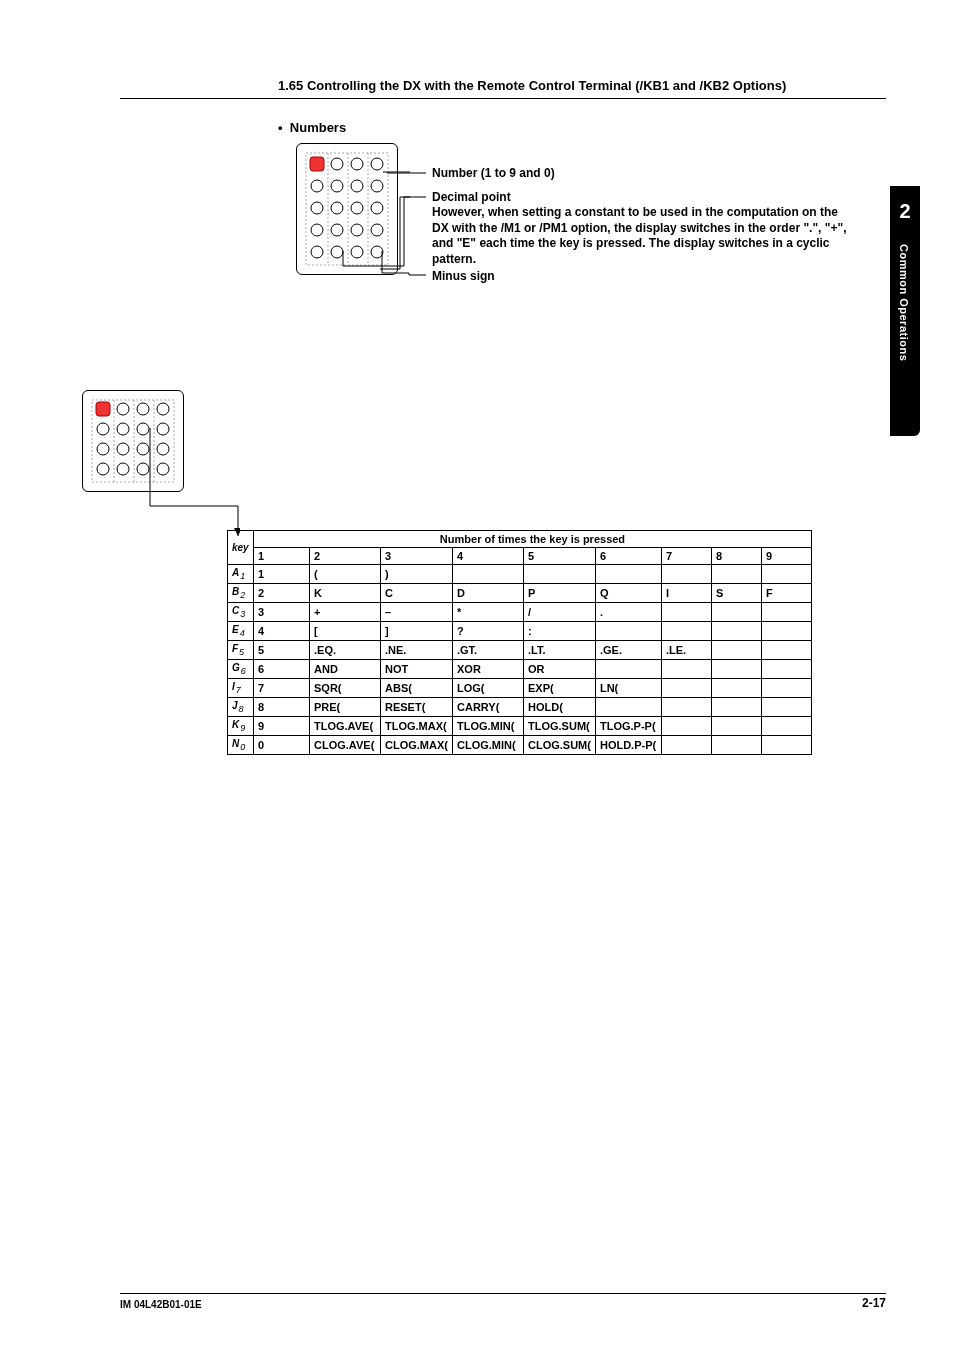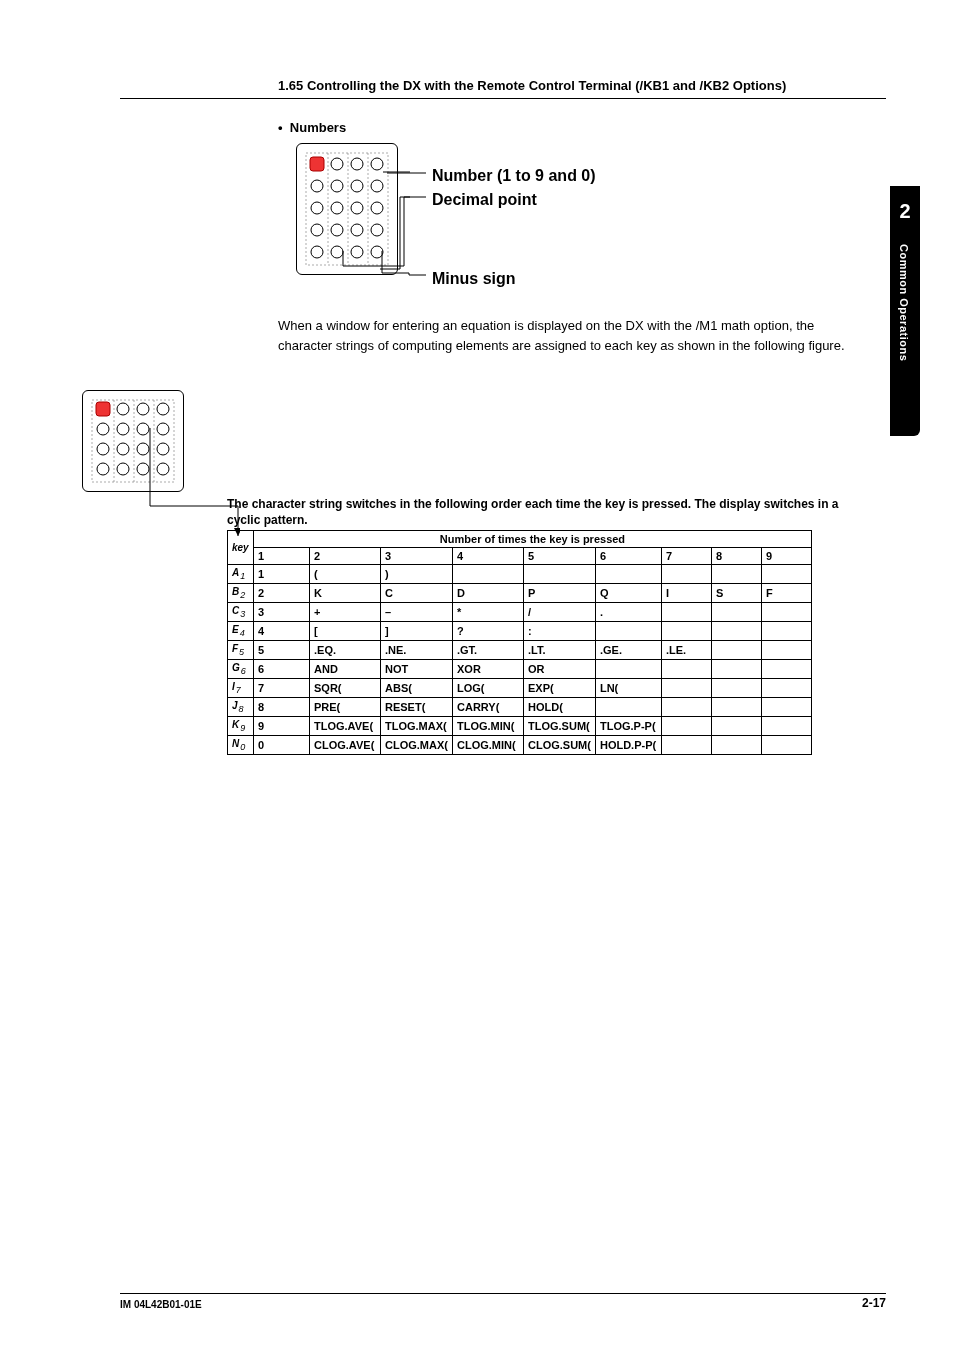--- a/index.html
+++ b/index.html
@@ -79,21 +79,21 @@
     border-radius: 6px;
     background: #fff;
   }
   .keypad.k1 { left: 296px; top: 143px; width: 100px; height: 130px; }
   .keypad.k2 { left: 82px; top: 390px; width: 100px; height: 100px; }
 
   .keypad svg { position: absolute; left: 0; top: 0; }
 
   .annot {
     position: absolute;
-    font-size: 16px;
+    font-size: 12px;
     font-weight: bold;
     line-height: 1.3;
   }
 
   
   .para {
     position: absolute;
     left: 278px;
     top: 316px;
     right: 100px;
@@ -241,23 +241,23 @@
     <line x1="115" y1="30" x2="130" y2="30" class="lead"></line>
 
     <path d="M 47 108 L 47 123 L 108 123 L 108 54 L 130 54" class="lead"></path>
 
     <path d="M 86 108 L 86 130 L 113 130 L 113 132 L 130 132" class="lead"></path>
 
   </svg>
 
   <div class="annot" style="left:432px; top:166px;">Number (1 to 9 and 0)</div>
   <div class="annot" style="left:432px; top:190px;">Decimal point</div>
+  <div class="annot" style="left:432px; top:205px; right:100px; font-weight:bold; font-size:12px;">However, when setting a constant to be used in the computation on the DX with the /M1 or /PM1 option, the display switches in the order ".", "+", and "E" each time the key is pressed. The display switches in a cyclic pattern.</div>
   <div class="annot" style="left:432px; top:269px;">Minus sign</div>
 
-  <div class="para">When a window for entering an equation is displayed on the DX with the /M1 math option, the character strings of computing elements are assigned to each key as shown in the following figure.</div>
 
   <div class="keypad k2">
     <svg width="100" height="100" viewBox="0 0 100 100">
       <rect x="9" y="9" width="82" height="82" fill="none" stroke="#888" stroke-width="0.7" stroke-dasharray="2 2"></rect>
       <line x1="31" y1="9" x2="31" y2="91" stroke="#888" stroke-width="0.7" stroke-dasharray="2 2"></line>
       <line x1="51" y1="9" x2="51" y2="91" stroke="#888" stroke-width="0.7" stroke-dasharray="2 2"></line>
       <line x1="71" y1="9" x2="71" y2="91" stroke="#888" stroke-width="0.7" stroke-dasharray="2 2"></line>
       <g fill="#fff" stroke="#000" stroke-width="1">
         <rect x="13" y="11" width="14" height="14" rx="3" fill="#e33" stroke="#a00"></rect>
         <circle cx="40" cy="18" r="6"></circle>
@@ -277,21 +277,20 @@
           <circle cx="80" cy="78" r="6"></circle>
       </g>
     </svg>
   </div>
 
   <svg style="position:absolute; left:120px; top:418px; width:120px; height:120px; pointer-events:none;">
     <path d="M 30 10 L 30 88 L 118 88 L 118 118" class="lead"></path>
     <polygon points="118,118 114,110 122,110" fill="#000"></polygon>
   </svg>
 
-  <div class="tbl-caption">The character string switches in the following order each time the key is pressed.  The display switches in a cyclic pattern.</div>
 
   <table class="tbl">
     <thead>
       <tr>
         <th class="keycol" rowspan="2">key</th>
         <th colspan="9" style="text-align:center;">Number of times the key is pressed</th>
       </tr>
       <tr>
         <th class="c1">1</th>
         <th class="c2">2</th>

